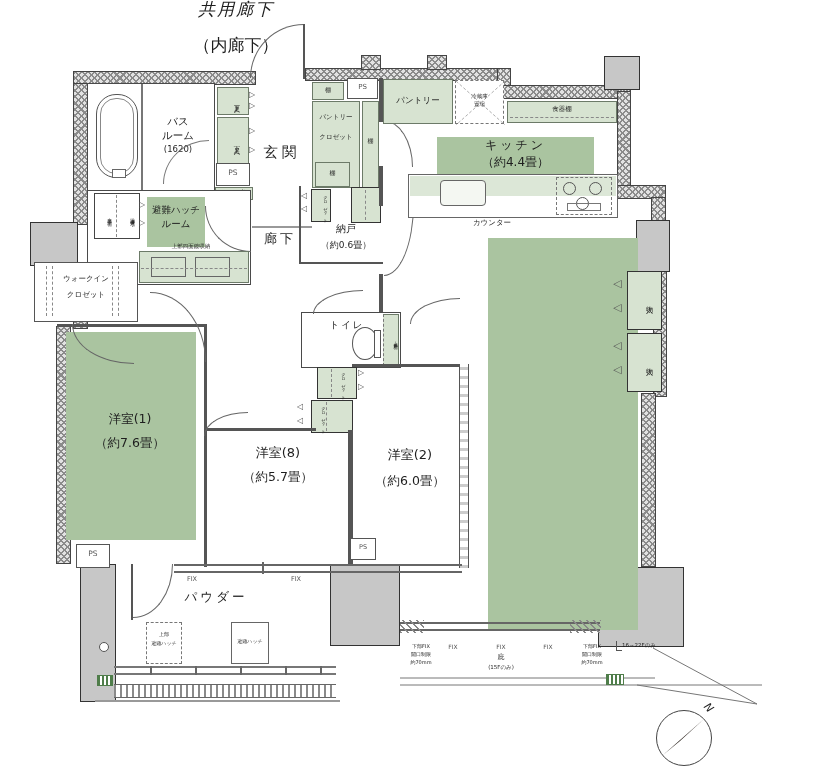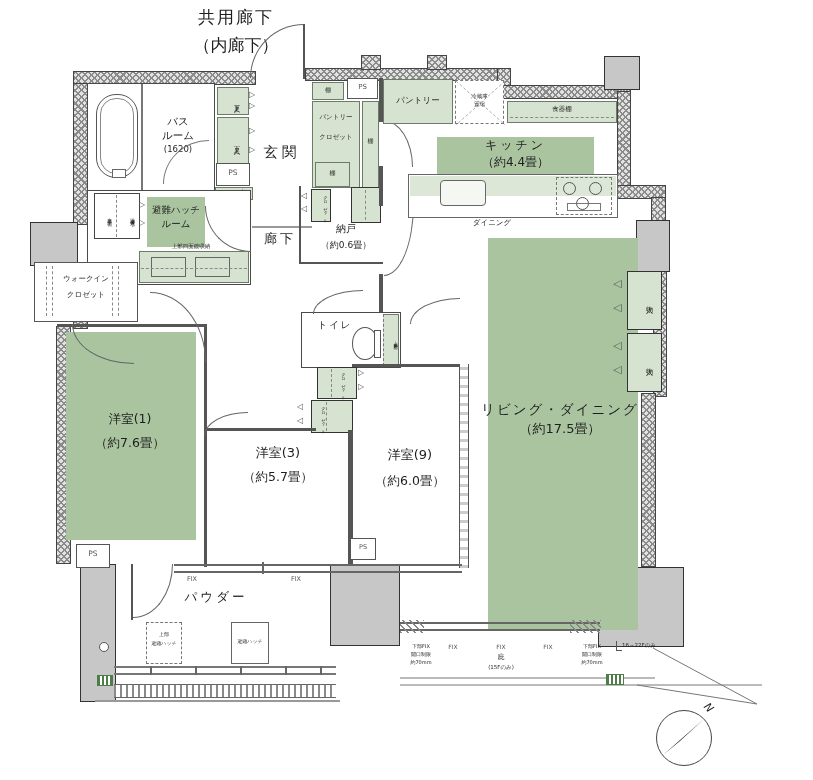--- a/index.html
+++ b/index.html
@@ -27,21 +27,21 @@
   .tick{position:absolute;background:#666;}
   .hstrip{position:absolute;background:repeating-linear-gradient(90deg,#8a8a8a 0 2px,transparent 2px 6px);border-top:1px solid #666;border-bottom:1px solid #666;}
   .ggrid{position:absolute;background:repeating-linear-gradient(90deg,#4f7d4a 0 2px,#fff 2px 4px);border:1px solid #4f7d4a;}
   .circ{position:absolute;border:1.2px solid #555;border-radius:50%;box-sizing:border-box;background:#fff;}
 </style>
 </head>
 <body>
 
 <div id="plan">
 
-  <div class="lb" style="left:180px;top:8px;width:112px;font-size:17px;letter-spacing:2px;">共用廊下</div>
+  <div class="lb" style="left:180px;top:0;width:112px;font-size:17px;letter-spacing:2px;font-style:italic;">共用廊下</div>
   <div class="lb" style="left:174px;top:36px;width:124px;font-size:17px;">（内廊下）</div>
 
   <div class="wall" style="left:74px;top:72px;width:181px;height:12px;"></div>
   <div class="wall" style="left:306px;top:69px;width:202px;height:11px;"></div>
   <div class="wall" style="left:498px;top:69px;width:12px;height:29px;"></div>
   <div class="wall" style="left:500px;top:86px;width:130px;height:12px;"></div>
   <div class="wall" style="left:362px;top:56px;width:18px;height:13px;"></div>
   <div class="wall" style="left:428px;top:56px;width:18px;height:13px;"></div>
   <div class="wall" style="left:74px;top:84px;width:13px;height:140px;"></div>
   <div class="wall" style="left:74px;top:264px;width:13px;height:64px;"></div>
@@ -135,25 +135,23 @@
   <div class="lb" style="left:437px;top:156px;width:157px;font-size:12px;">（約4.4畳）</div>
 
   <div class="whitebox" style="left:408px;top:174px;width:210px;height:44px;border-color:#666;"></div>
   <div class="abs" style="left:410px;top:176px;width:206px;height:20px;background:#dce7d7;"></div>
   <div class="abs" style="left:440px;top:180px;width:46px;height:26px;border:1.2px solid #666;border-radius:4px;background:#f4f7f2;box-sizing:border-box;"></div>
   <div class="dashbox" style="left:556px;top:177px;width:56px;height:38px;background:transparent;"></div>
   <div class="circ" style="left:563px;top:182px;width:13px;height:13px;background:transparent;"></div>
   <div class="circ" style="left:589px;top:182px;width:13px;height:13px;background:transparent;"></div>
   <div class="circ" style="left:576px;top:197px;width:13px;height:13px;background:transparent;"></div>
   <div class="abs" style="left:567px;top:203px;width:34px;height:8px;border:1px solid #777;box-sizing:border-box;"></div>
-  <div class="lb" style="left:460px;top:219px;width:64px;font-size:7.5px;">ダイニング</div>
+  <div class="lb" style="left:460px;top:219px;width:64px;font-size:7.5px;">カウンター</div>
 
   <div class="g1" style="left:488px;top:238px;width:150px;height:392px;"></div>
-  <div class="lb" style="left:448px;top:402px;width:224px;font-size:13.5px;letter-spacing:2px;">リビング・ダイニング</div>
-  <div class="lb" style="left:468px;top:422px;width:184px;font-size:13px;">（約17.5畳）</div>
 
   <div class="g2 b2" style="left:627px;top:271px;width:35px;height:59px;"></div>
   <div class="lb v" style="left:638px;top:283px;width:14px;height:36px;font-size:7px;">物入</div>
   <div class="g2 b2" style="left:627px;top:333px;width:35px;height:59px;"></div>
   <div class="lb v" style="left:638px;top:345px;width:14px;height:36px;font-size:7px;">物入</div>
   <span class="tri" style="left:613px;top:278px;font-size:11px;">◁</span>
   <span class="tri" style="left:613px;top:302px;font-size:11px;">◁</span>
   <span class="tri" style="left:613px;top:340px;font-size:11px;">◁</span>
   <span class="tri" style="left:613px;top:364px;font-size:11px;">◁</span>
 
@@ -184,21 +182,21 @@
 
   <div class="line" style="left:57px;top:324px;width:150px;height:3px;"></div>
   <div class="line" style="left:204px;top:324px;width:3px;height:243px;"></div>
   <div class="g1" style="left:66px;top:332px;width:130px;height:208px;"></div>
   <div class="lb" style="left:72px;top:412px;width:116px;font-size:12.5px;">洋室(1)</div>
   <div class="lb" style="left:66px;top:436px;width:128px;font-size:12.5px;">（約7.6畳）</div>
   <div class="arc" style="left:72px;top:324px;width:62px;height:40px;border-bottom:1.2px solid #666;border-left:1.2px solid #666;border-bottom-left-radius:100% 100%;"></div>
   <div class="arc" style="left:150px;top:292px;width:56px;height:70px;border-top:1.2px solid #666;border-right:1.2px solid #666;border-top-right-radius:100% 100%;"></div>
 
   <div class="room" style="left:301px;top:312px;width:100px;height:56px;"></div>
-  <div class="lb" style="left:310px;top:320px;width:50px;font-size:9.5px;letter-spacing:2px;">トイレ</div>
+  <div class="lb" style="left:322px;top:320px;width:50px;font-size:9.5px;letter-spacing:2px;">トイレ</div>
   <div class="abs" style="left:352px;top:327px;width:26px;height:33px;border:1.2px solid #555;border-radius:50%;box-sizing:border-box;"></div>
   <div class="abs" style="left:374px;top:330px;width:7px;height:28px;border:1px solid #555;background:#fff;box-sizing:border-box;"></div>
   <div class="g2" style="left:383px;top:314px;width:16px;height:52px;border-left:1px dashed #777;"></div>
   <div class="lb v" style="left:385px;top:316px;width:12px;height:48px;font-size:4.2px;">上部吊戸棚</div>
   <div class="arc" style="left:313px;top:290px;width:50px;height:24px;border-top:1.2px solid #666;border-left:1.2px solid #666;border-top-left-radius:100% 100%;"></div>
 
   <div class="g2 b2" style="left:317px;top:367px;width:40px;height:32px;"></div>
   <div class="dvline" style="left:331px;top:369px;height:28px;"></div>
   <div class="lb v" style="left:334px;top:369px;width:11px;height:29px;font-size:4.2px;">クロゼット</div>
   <span class="tri" style="left:358px;top:369px;">▷</span>
@@ -208,23 +206,23 @@
   <div class="lb v" style="left:314px;top:402px;width:11px;height:30px;font-size:4.2px;">クロゼット</div>
   <span class="tri" style="left:297px;top:403px;">◁</span>
   <span class="tri" style="left:297px;top:417px;">◁</span>
 
   <div class="line" style="left:204px;top:428px;width:112px;height:3px;"></div>
   <div class="arc" style="left:204px;top:412px;width:44px;height:24px;border-top:1.2px solid #666;border-left:1.2px solid #666;border-top-left-radius:100% 100%;"></div>
   <div class="line" style="left:348px;top:430px;width:5px;height:136px;"></div>
   <div class="line" style="left:352px;top:364px;width:110px;height:3px;"></div>
   <div class="abs" style="left:459px;top:364px;width:10px;height:204px;background:repeating-linear-gradient(0deg,#ccc 0 3px,#fff 3px 9px);border-left:1.5px solid #555;border-right:1.5px solid #555;box-sizing:border-box;"></div>
   <div class="arc" style="left:410px;top:298px;width:50px;height:26px;border-top:1.2px solid #666;border-left:1.2px solid #666;border-top-left-radius:100% 100%;"></div>
-  <div class="lb" style="left:220px;top:446px;width:116px;font-size: 13px;">洋室(3)</div>
+  <div class="lb" style="left:220px;top:446px;width:116px;font-size: 13px;">洋室(8)</div>
   <div class="lb" style="left:214px;top:470px;width:128px;font-size:12.5px;">（約5.7畳）</div>
-  <div class="lb" style="left:352px;top:448px;width:116px;font-size:13px;">洋室(9)</div>
+  <div class="lb" style="left:352px;top:448px;width:116px;font-size:13px;">洋室(2)</div>
   <div class="lb" style="left:346px;top:474px;width:128px;font-size:12.5px;">（約6.0畳）</div>
   <div class="whitebox" style="left:350px;top:538px;width:26px;height:22px;"></div>
   <div class="lb" style="left:350px;top:544px;width:26px;font-size:6.5px;color:#555;">PS</div>
 
   <div class="line" style="left:174px;top:564px;width:288px;height:2px;background:#666;"></div>
   <div class="line" style="left:174px;top:571px;width:288px;height:2px;background:#666;"></div>
   <div class="tick" style="left:262px;top:562px;width:2px;height:12px;"></div>
   <div class="arc" style="left:133px;top:564px;width:40px;height:54px;border-bottom:1.2px solid #666;border-right:1.2px solid #666;border-bottom-right-radius:100% 100%;"></div>
   <div class="line" style="left:131px;top:564px;width:2px;height:56px;"></div>
   <div class="lb" style="left:178px;top:576px;width:28px;font-size:6.5px;color:#555;">FIX</div>

